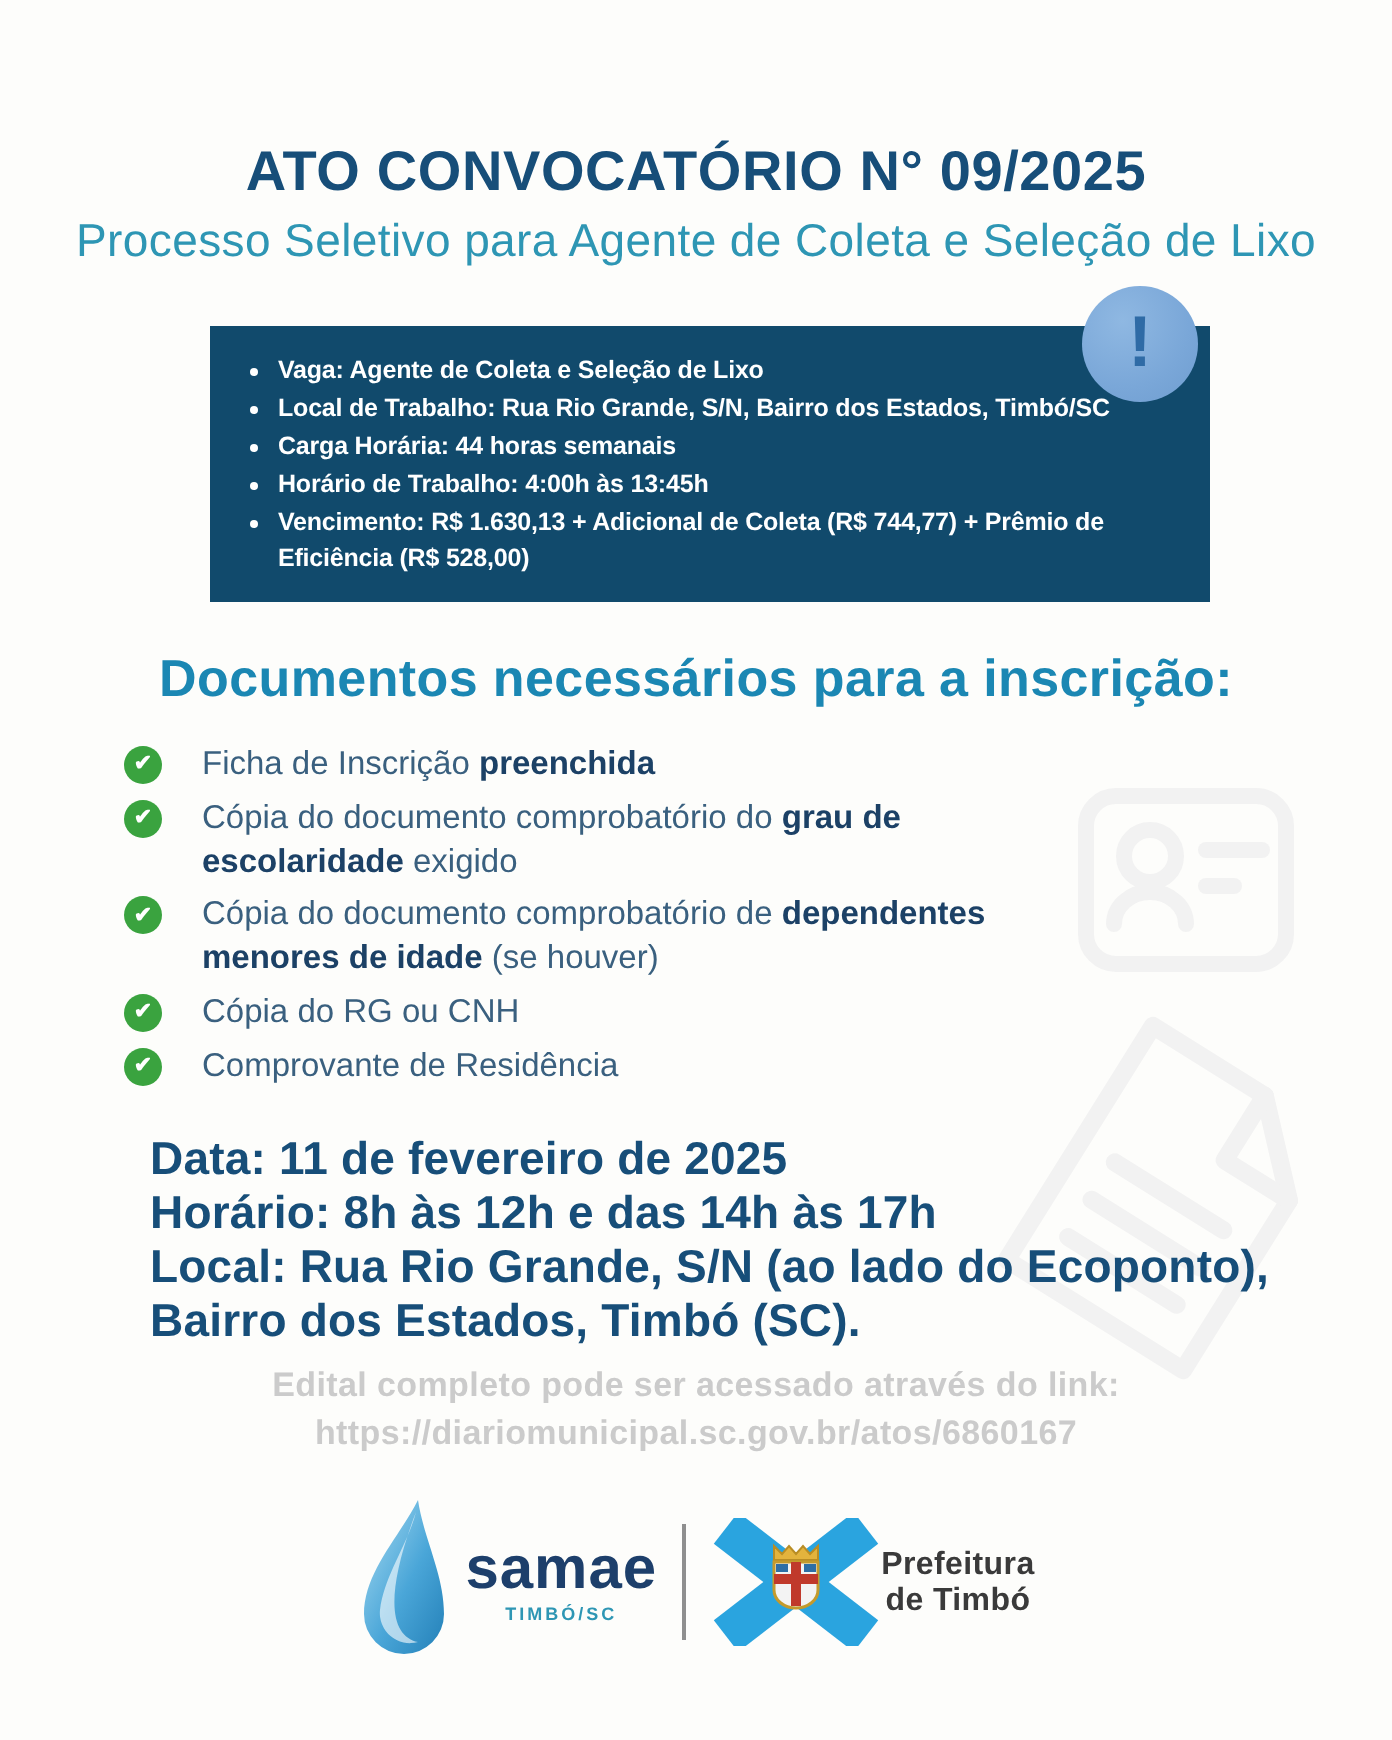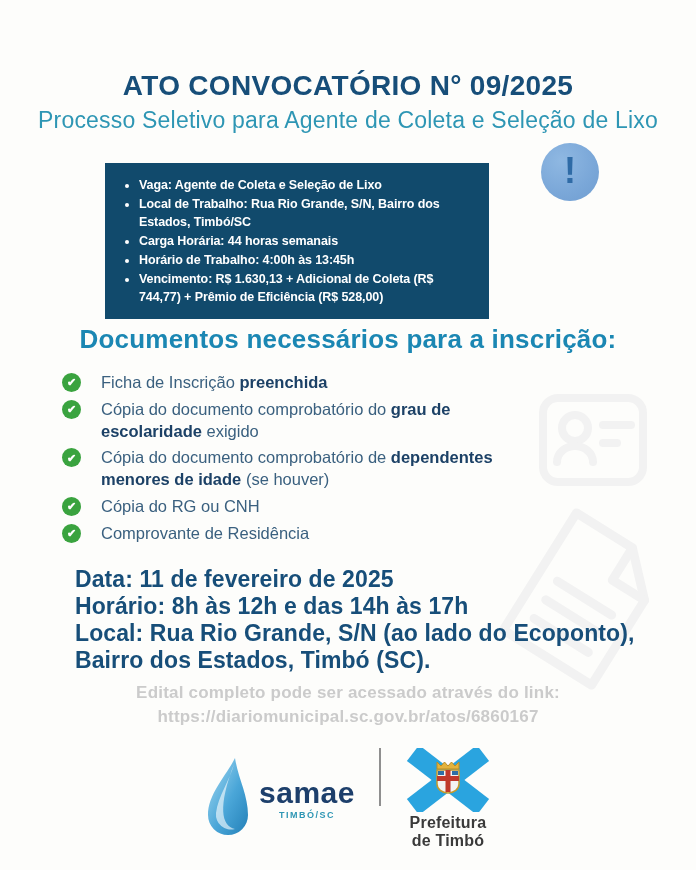--- a/index.html
+++ b/index.html
@@ -24,21 +24,21 @@
     border-radius:50%;
     background:radial-gradient(circle at 35% 30%, #8fb8e2 0%, #7aa7d8 60%, #6f9dd0 100%);
     display:flex;align-items:center;justify-content:center;z-index:4;
   }
   .alert-badge span{
     color:#2f6ba6;font-size:36px;font-weight:800;line-height:1;
     font-family:"Liberation Sans",sans-serif;transform:translateY(-1px);
   }
   
   .info-box{
-    position:absolute;left:105px;top:163px;width:384px;min-height:128px;
+    position:absolute;left:105px;top:163px;width:500px;min-height:128px;
     background:#114a6c;box-sizing:border-box;padding:13px 12px 12px 14px;z-index:3;
   }
   .info-list{
     margin:0;padding:0 0 0 20px;list-style:disc;
     color:#ffffff;font-size:12.5px;font-weight:700;line-height:18px;
     letter-spacing:-.1px;
   }
   .info-list li{margin:0 0 1px 0;}
   
   .docs-heading{
@@ -72,32 +72,32 @@
     position:absolute;top:681px;left:0;width:100%;text-align:center;
     color:#cbcbcb;font-size:17px;font-weight:700;line-height:24px;letter-spacing:.2px;
   }
   
   .wm{position:absolute;z-index:1;}
   .wm-card{left:537px;top:390px;}
   .wm-doc{left:520px;top:520px;transform:rotate(32deg);}
   
   .logos{
     position:absolute;left:0;top:748px;width:100%;
-    display:flex;justify-content:center;gap:24px;z-index:3;
+    display:flex;align-items:center;justify-content:center;gap:12px;z-index:3;
   }
   .samae-logo{display:flex;align-items:center;gap:8px;}
   .samae-word{
     color:#1d3f6b;font-size:30px;font-weight:800;letter-spacing:.5px;line-height:1;
   }
   .samae-sub{
     color:#2e96b4;font-size:9px;font-weight:700;letter-spacing:1.5px;
     text-align:center;margin-top:2px;
   }
   .logo-divider{width:2px;height:58px;background:#8f8f8f;}
-  .prefeitura-logo{display:flex;flex-direction:column;align-items:center;}
+  .prefeitura-logo{display:flex;flex-direction:row;align-items:center;}
   .pref-text{
     margin-top:2px;text-align:center;color:#3a3a3a;
     font-size:16px;font-weight:800;line-height:18px;letter-spacing:.2px;
   }
 </style>
 </head>
 <body>
 
 <div class="page">
 

